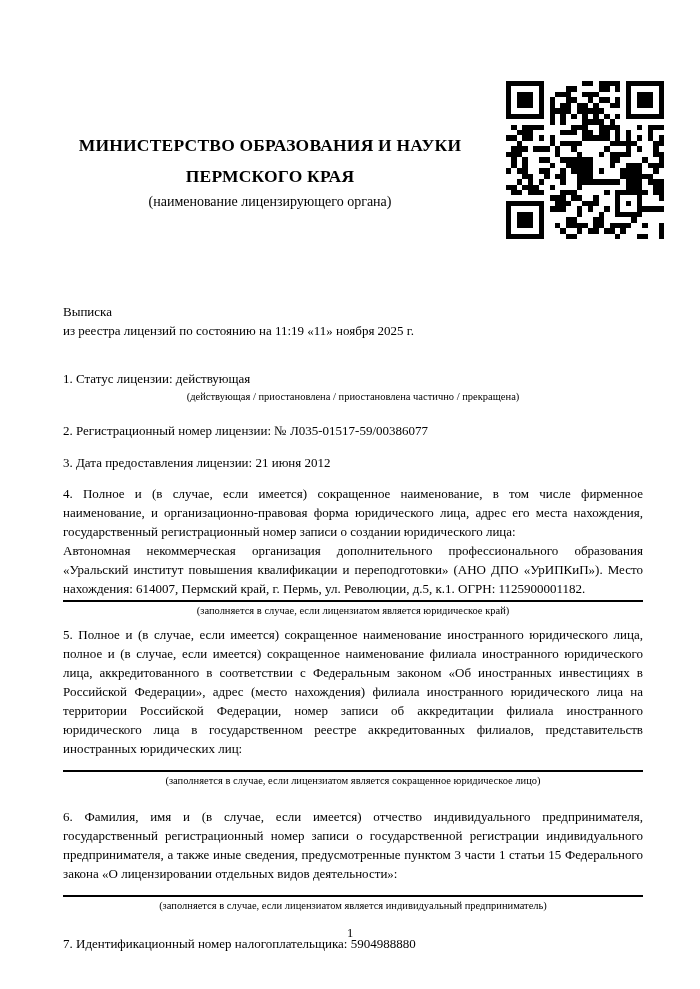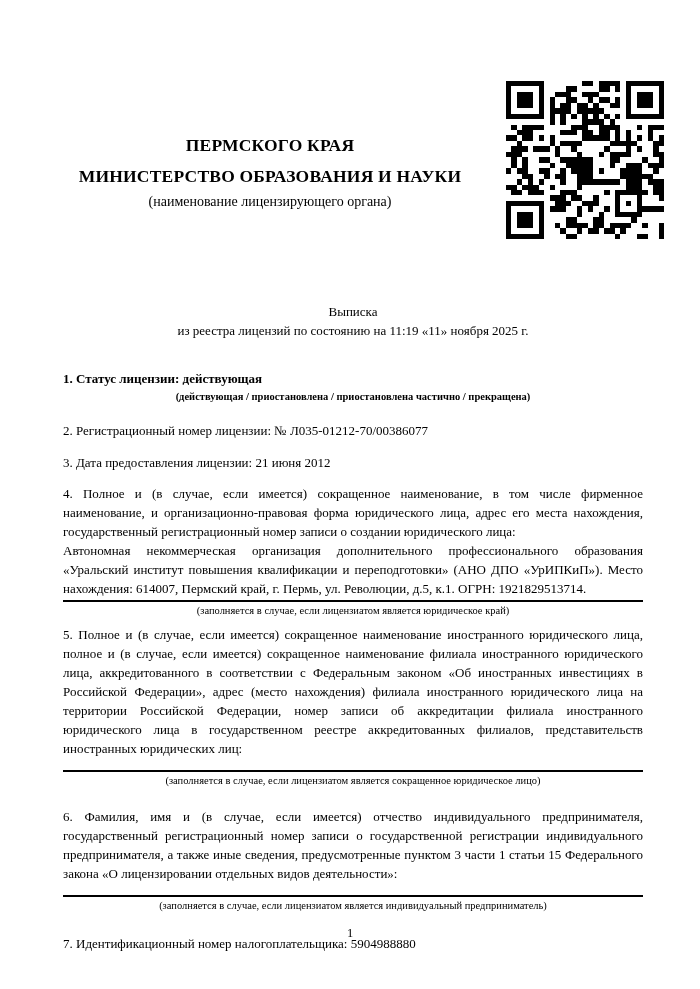--- a/index.html
+++ b/index.html
@@ -28,25 +28,25 @@
   
   .qr {
     position:absolute; top:80px; left:506px;
     width:158px; height:160px;
   }
   
   .body {
     position:absolute; top:302px; left:63px; width:580px;
     font-size:13px; line-height:19px;
   }
-  .doc-title { text-align:center; }
+  .doc-title { }
   .doc-title div { line-height:19px; }
   .para { text-align:justify; }
   .sec { margin-top:12px; }
-  .sec-1 { margin-top:29px;font-weight:bold; }
+  .sec-1 { margin-top:29px; }
   .sec-2 { margin-top:18px; }
   .sec-3 { margin-top:13px; }
   .sec-4 { margin-top:12px; }
   .sec-5 { margin-top:8px; }
   .sec-6 { margin-top:20px; }
   .sec-7 { margin-top:22px; }
   .rule {
     border:none; border-top:2px solid #000; height:0; margin-top:2px;
   }
   .rule-gap { margin-top:12px; }
@@ -57,22 +57,22 @@
     position:absolute; left:0; right:0; top:926px;
     text-align:center; font-size:12.5px;
   }
 </style>
 </head>
 <body>
 
 <div class="page">
 
   <div class="letterhead">
+    <div class="org">МИНИСТЕРСТВО ОБРАЗОВАНИЯ И НАУКИ</div>
     <div class="org">ПЕРМСКОГО КРАЯ</div>
-    <div class="org">МИНИСТЕРСТВО ОБРАЗОВАНИЯ И НАУКИ</div>
     <div class="org-caption">(наименование лицензирующего органа)</div>
   </div>
 
   <div class="qr"><svg viewBox="0 0 29 29" width="100%" height="100%" shape-rendering="crispEdges" fill="#000000">
         <rect x="0" y="0" width="1" height="1"></rect>
         <rect x="1" y="0" width="1" height="1"></rect>
         <rect x="2" y="0" width="1" height="1"></rect>
         <rect x="3" y="0" width="1" height="1"></rect>
         <rect x="4" y="0" width="1" height="1"></rect>
         <rect x="5" y="0" width="1" height="1"></rect>
@@ -489,30 +489,30 @@
       <div>Выписка</div>
       <div>из реестра лицензий по состоянию на 11:19 «11» ноября 2025 г.</div>
     </div>
 
     <div class="sec sec-1">
       <div class="para">1. Статус лицензии: действующая</div>
       <div class="fill-caption">(действующая / приостановлена / приостановлена частично / прекращена)</div>
     </div>
 
     <div class="sec sec-2">
-      <div class="para">2. Регистрационный номер лицензии: № Л035-01212-70/00386077</div>
+      <div class="para">2. Регистрационный номер лицензии: № Л035-01517-59/00386077</div>
     </div>
 
     <div class="sec sec-3">
       <div class="para">3. Дата предоставления лицензии: 21 июня 2012</div>
     </div>
 
     <div class="sec sec-4">
       <div class="para">4. Полное и (в случае, если имеется) сокращенное наименование, в том числе фирменное наименование, и организационно-правовая форма юридического лица, адрес его места нахождения, государственный регистрационный номер записи о создании юридического лица:</div>
-      <div class="para">Автономная некоммерческая организация дополнительного профессионального образования «Уральский институт повышения квалификации и переподготовки» (АНО ДПО «УрИПКиП»). Место нахождения: 614007, Пермский край, г. Пермь, ул. Революции, д.5, к.1. ОГРН: 1921829513714.</div>
+      <div class="para">Автономная некоммерческая организация дополнительного профессионального образования «Уральский институт повышения квалификации и переподготовки» (АНО ДПО «УрИПКиП»). Место нахождения: 614007, Пермский край, г. Пермь, ул. Революции, д.5, к.1. ОГРН: 1125900001182.</div>
       <hr class="rule">
       <div class="fill-caption">(заполняется в случае, если лицензиатом является юридическое край)</div>
     </div>
 
     <div class="sec sec-5">
       <div class="para">5. Полное и (в случае, если имеется) сокращенное наименование иностранного юридического лица, полное и (в случае, если имеется) сокращенное наименование филиала иностранного юридического лица, аккредитованного в соответствии с Федеральным законом «Об иностранных инвестициях в Российской Федерации», адрес (место нахождения) филиала иностранного юридического лица на территории Российской Федерации, номер записи об аккредитации филиала иностранного юридического лица в государственном реестре аккредитованных филиалов, представительств иностранных юридических лиц:</div>
       <div class="para"></div>
       <hr class="rule rule-gap">
       <div class="fill-caption">(заполняется в случае, если лицензиатом является сокращенное юридическое лицо)</div>
     </div>

